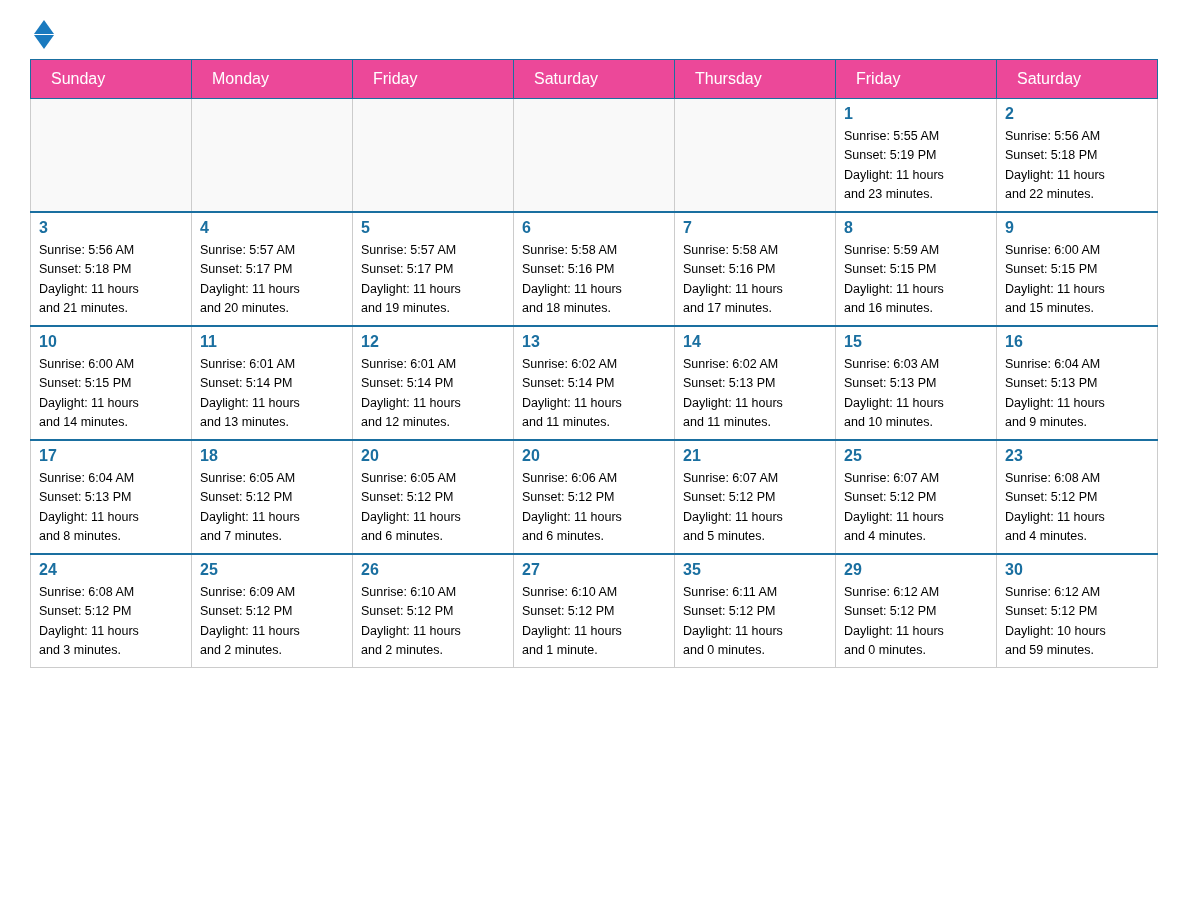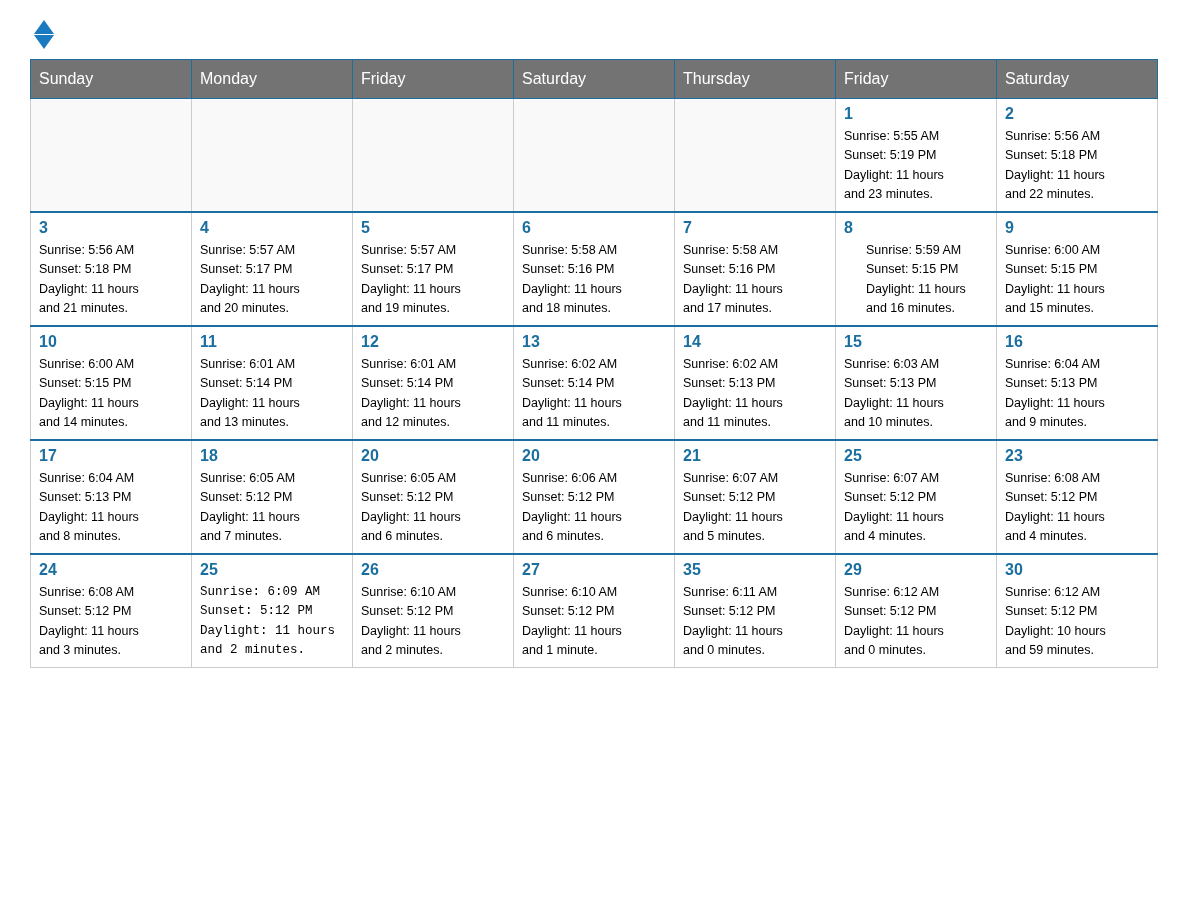--- a/index.html
+++ b/index.html
@@ -44,23 +44,23 @@
       font-size: 22px;
       color: #444;
       margin-top: 4px;
     }
     .calendar {
       width: 100%;
       border-collapse: collapse;
       margin-top: 10px;
     }
     .calendar th {
-      background-color: #737373;
+      background-color: #ec4899;
       color: #fff;
-      padding: 10px 8px;
+      padding: 10px 20px;
       font-size: 16px;
       font-weight: normal;
       text-align: left;
       border: 1px solid #1a6fa0;
     }
     .calendar td {
       border: 1px solid #ccc;
       vertical-align: top;
       padding: 6px 8px;
       width: 14.28%;
@@ -190,21 +190,21 @@
             <span class="day-number">7</span>
             <div class="day-detail" style="white-space: pre-line;">Sunrise: 5:58 AM
 Sunset: 5:16 PM
 Daylight: 11 hours
 and 17 minutes.</div>
           </div>
         </td>
         <td>
           <div class="cell-content">
             <span class="day-number">8</span>
-            <div class="day-detail" style="white-space: pre-line; margin-left: 22px;">Sunrise: 5:59 AM
+            <div class="day-detail" style="white-space: pre-line;">Sunrise: 5:59 AM
 Sunset: 5:15 PM
 Daylight: 11 hours
 and 16 minutes.</div>
           </div>
         </td>
         <td>
           <div class="cell-content">
             <span class="day-number">9</span>
             <div class="day-detail" style="white-space: pre-line;">Sunrise: 6:00 AM
 Sunset: 5:15 PM
@@ -349,21 +349,21 @@
             <span class="day-number">24</span>
             <div class="day-detail" style="white-space: pre-line;">Sunrise: 6:08 AM
 Sunset: 5:12 PM
 Daylight: 11 hours
 and 3 minutes.</div>
           </div>
         </td>
         <td>
           <div class="cell-content">
             <span class="day-number">25</span>
-            <div class="day-detail" style="white-space: pre-line; font-family: Liberation Mono, monospace;">Sunrise: 6:09 AM
+            <div class="day-detail" style="white-space: pre-line;">Sunrise: 6:09 AM
 Sunset: 5:12 PM
 Daylight: 11 hours
 and 2 minutes.</div>
           </div>
         </td>
         <td>
           <div class="cell-content">
             <span class="day-number">26</span>
             <div class="day-detail" style="white-space: pre-line;">Sunrise: 6:10 AM
 Sunset: 5:12 PM

